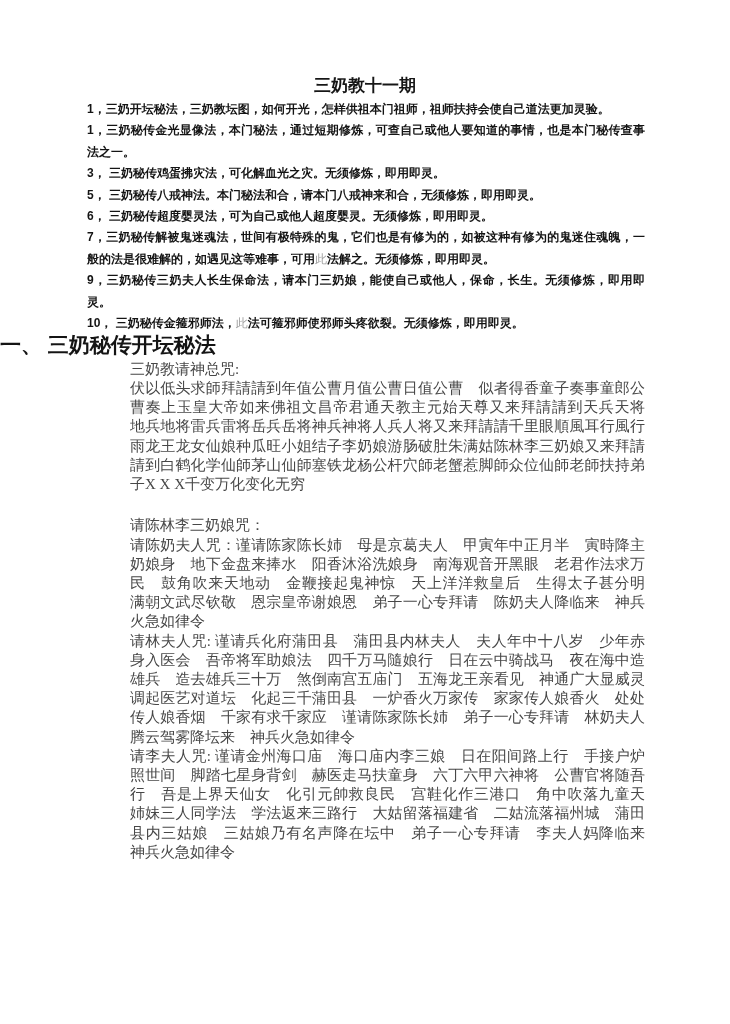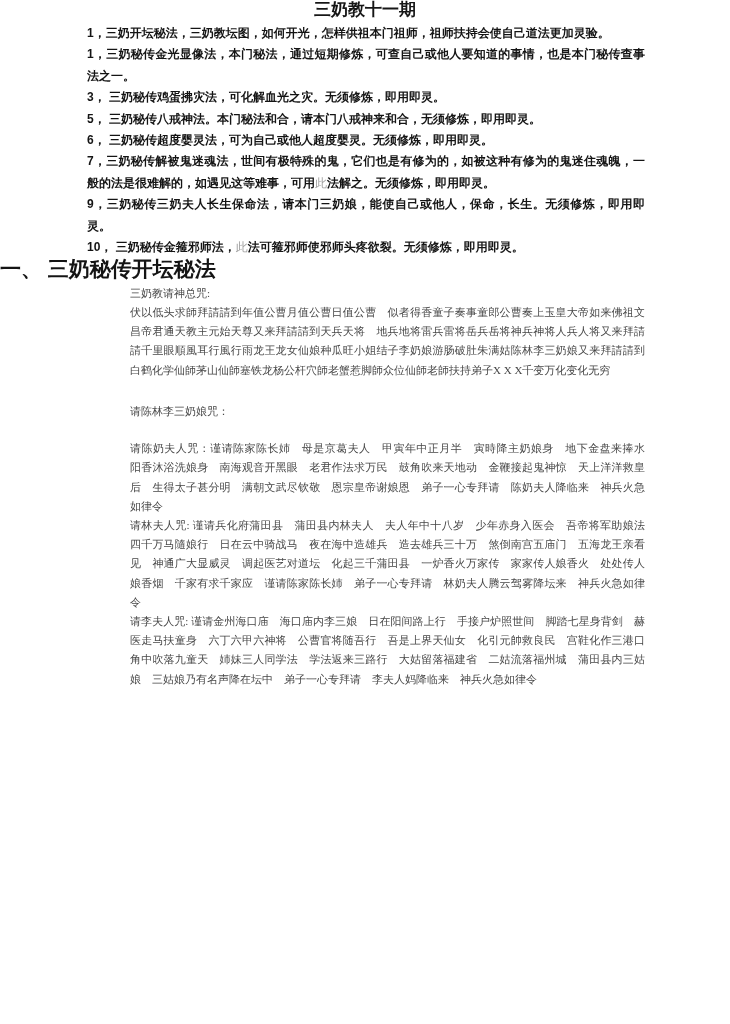--- a/index.html
+++ b/index.html
@@ -7,20 +7,21 @@
     width:730px;height:1024px;
     background:#ffffff;
     font-family:"Liberation Sans",sans-serif;
     overflow:hidden;
   }
   .page{
     position:relative;
     width:730px;height:1024px;
     background:#ffffff;
     box-sizing:border-box;
+    padding-top:76px;
   }
   .doc-title{
     text-align:center;
     font-weight:bold;
     font-size:17px;
     line-height:20px;
     color:#161616;
     margin:0 0 3px 0;
     font-family:"Liberation Sans",sans-serif;
   }
@@ -48,27 +49,27 @@
     line-height:21.4px;
     color:#141414;
     font-family:"Liberation Sans",sans-serif;
   }
   .body-wrap{
     margin:4px 85px 0 130px;
   }
   .b-line,.b-para{
     margin:0;
     font-family:"Liberation Serif","DejaVu Serif",serif;
-    font-size:11px;
+    font-size:15px;
     line-height:19.2px;
     color:#474747;
     text-align:justify;
   }
   .sp1{margin-top:22px;}
-  .sp2{margin-top:18px;}
+  .sp2{margin-top:0;}
 </style>
 </head>
 <body>
 
 <div class="page">
   <h1 class="doc-title">三奶教十一期</h1>
 
   <div class="list-wrap" id="list">
       <p class="li">1，三奶开坛秘法，三奶教坛图，如何开光，怎样供祖本门祖师，祖师扶持会使自己道法更加灵验。</p>
       <p class="li">1，三奶秘传金光显像法，本门秘法，通过短期修炼，可查自己或他人要知道的事情，也是本门秘传查事法之一。</p>

